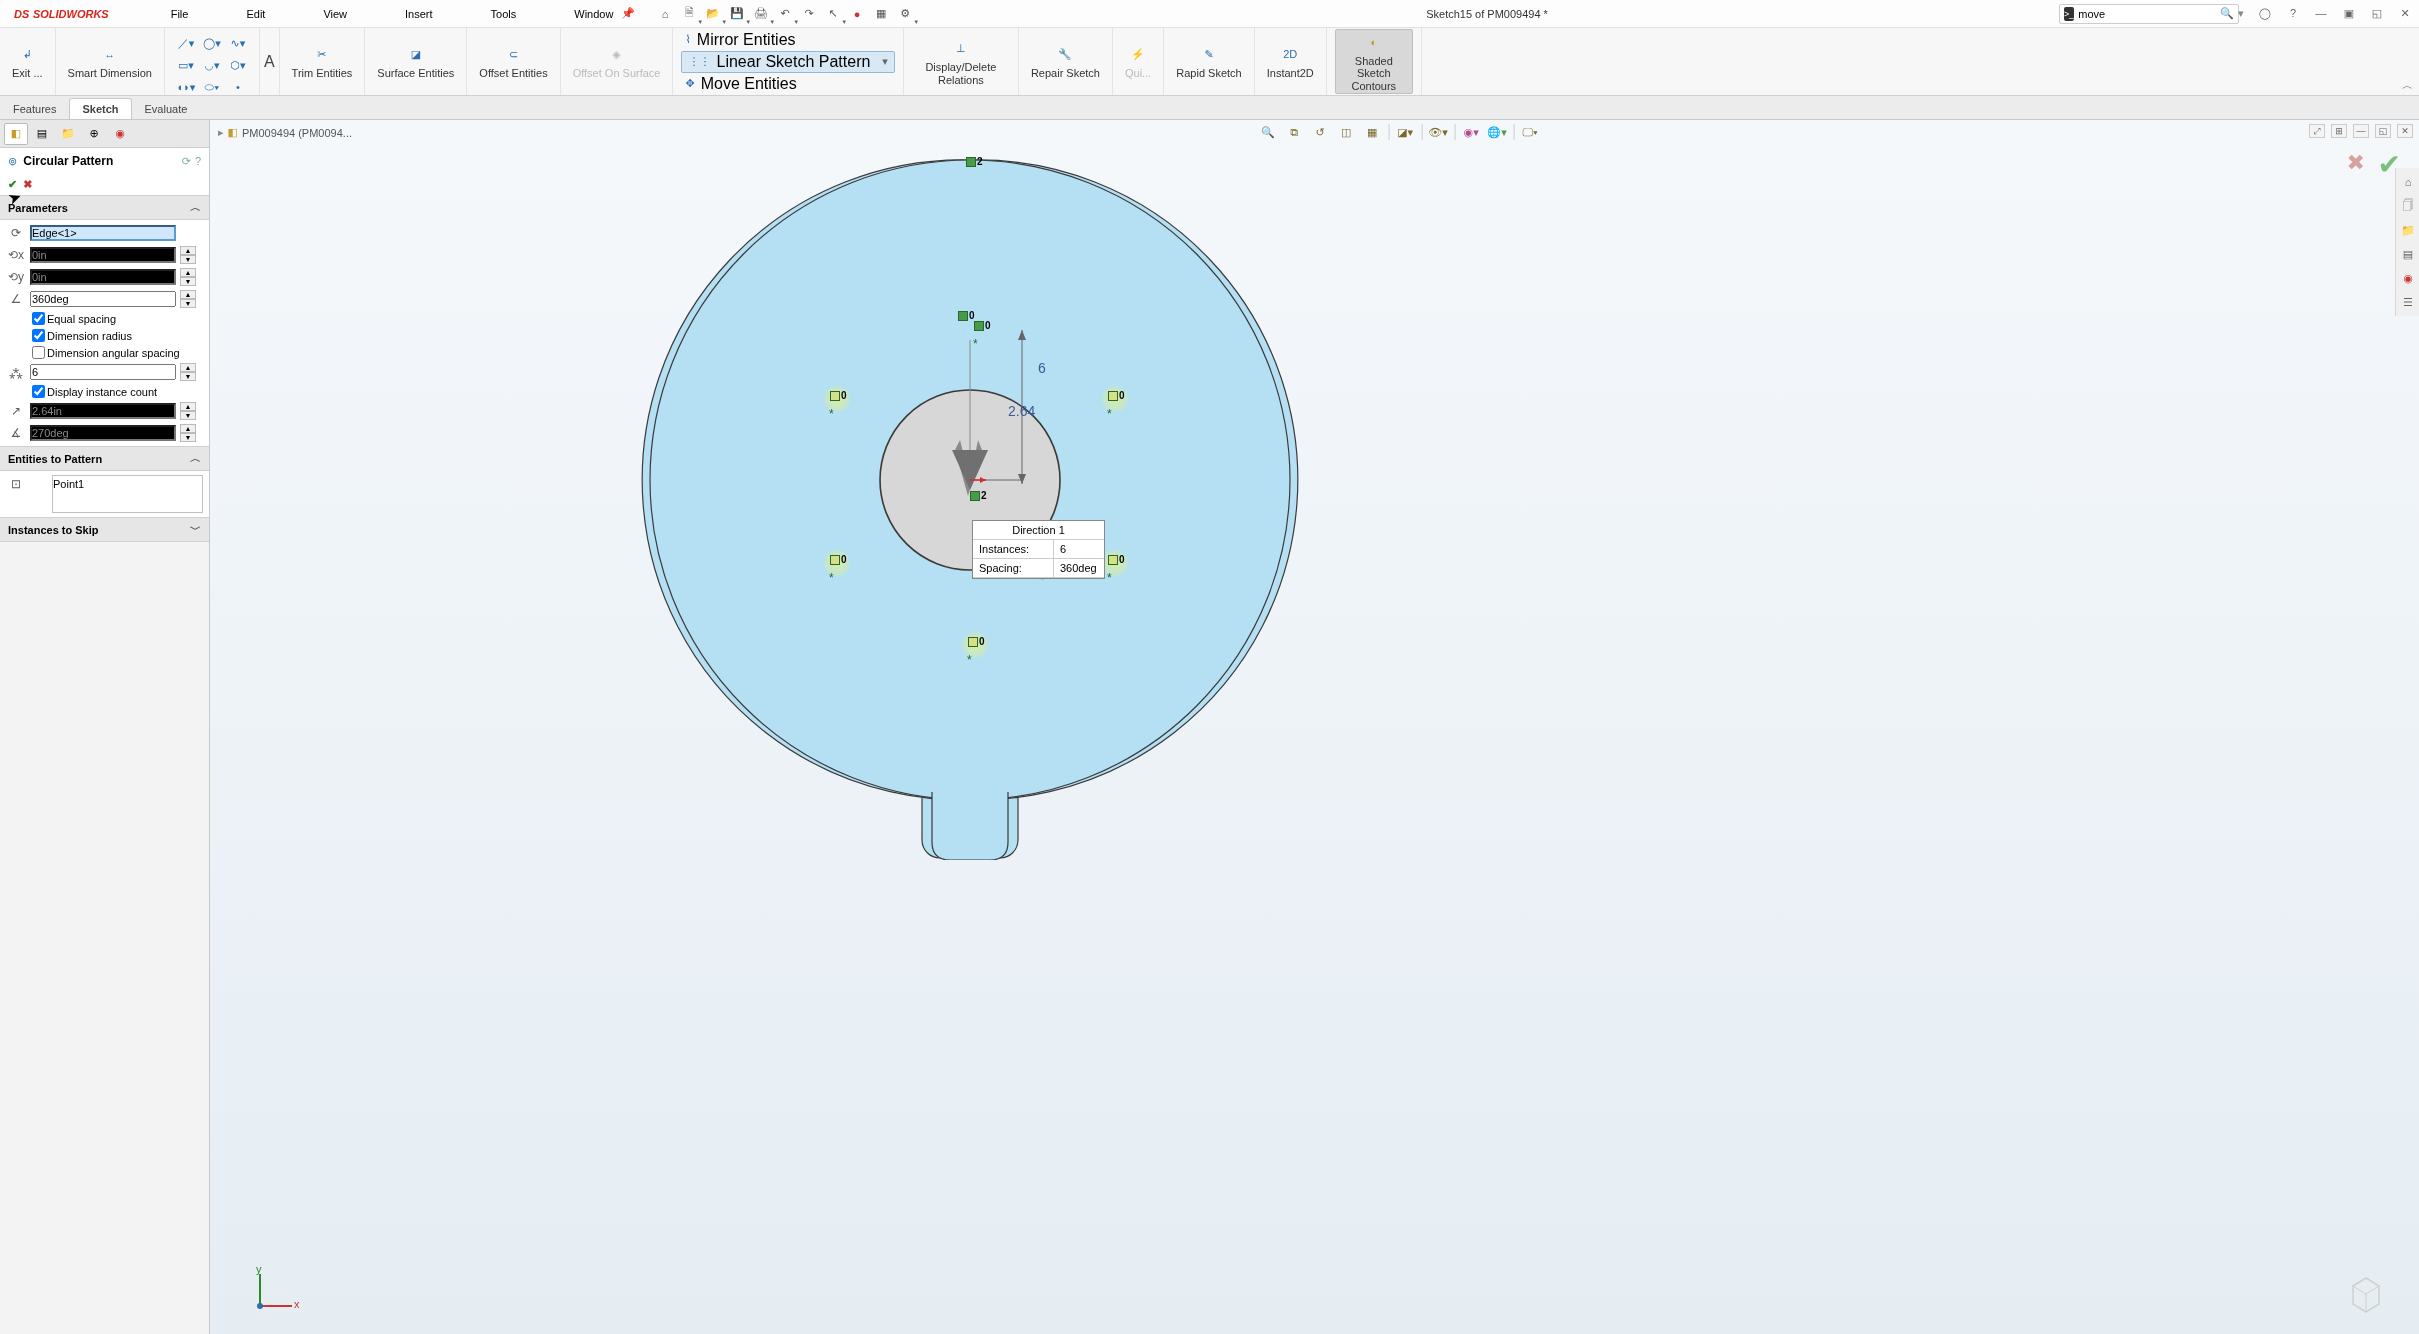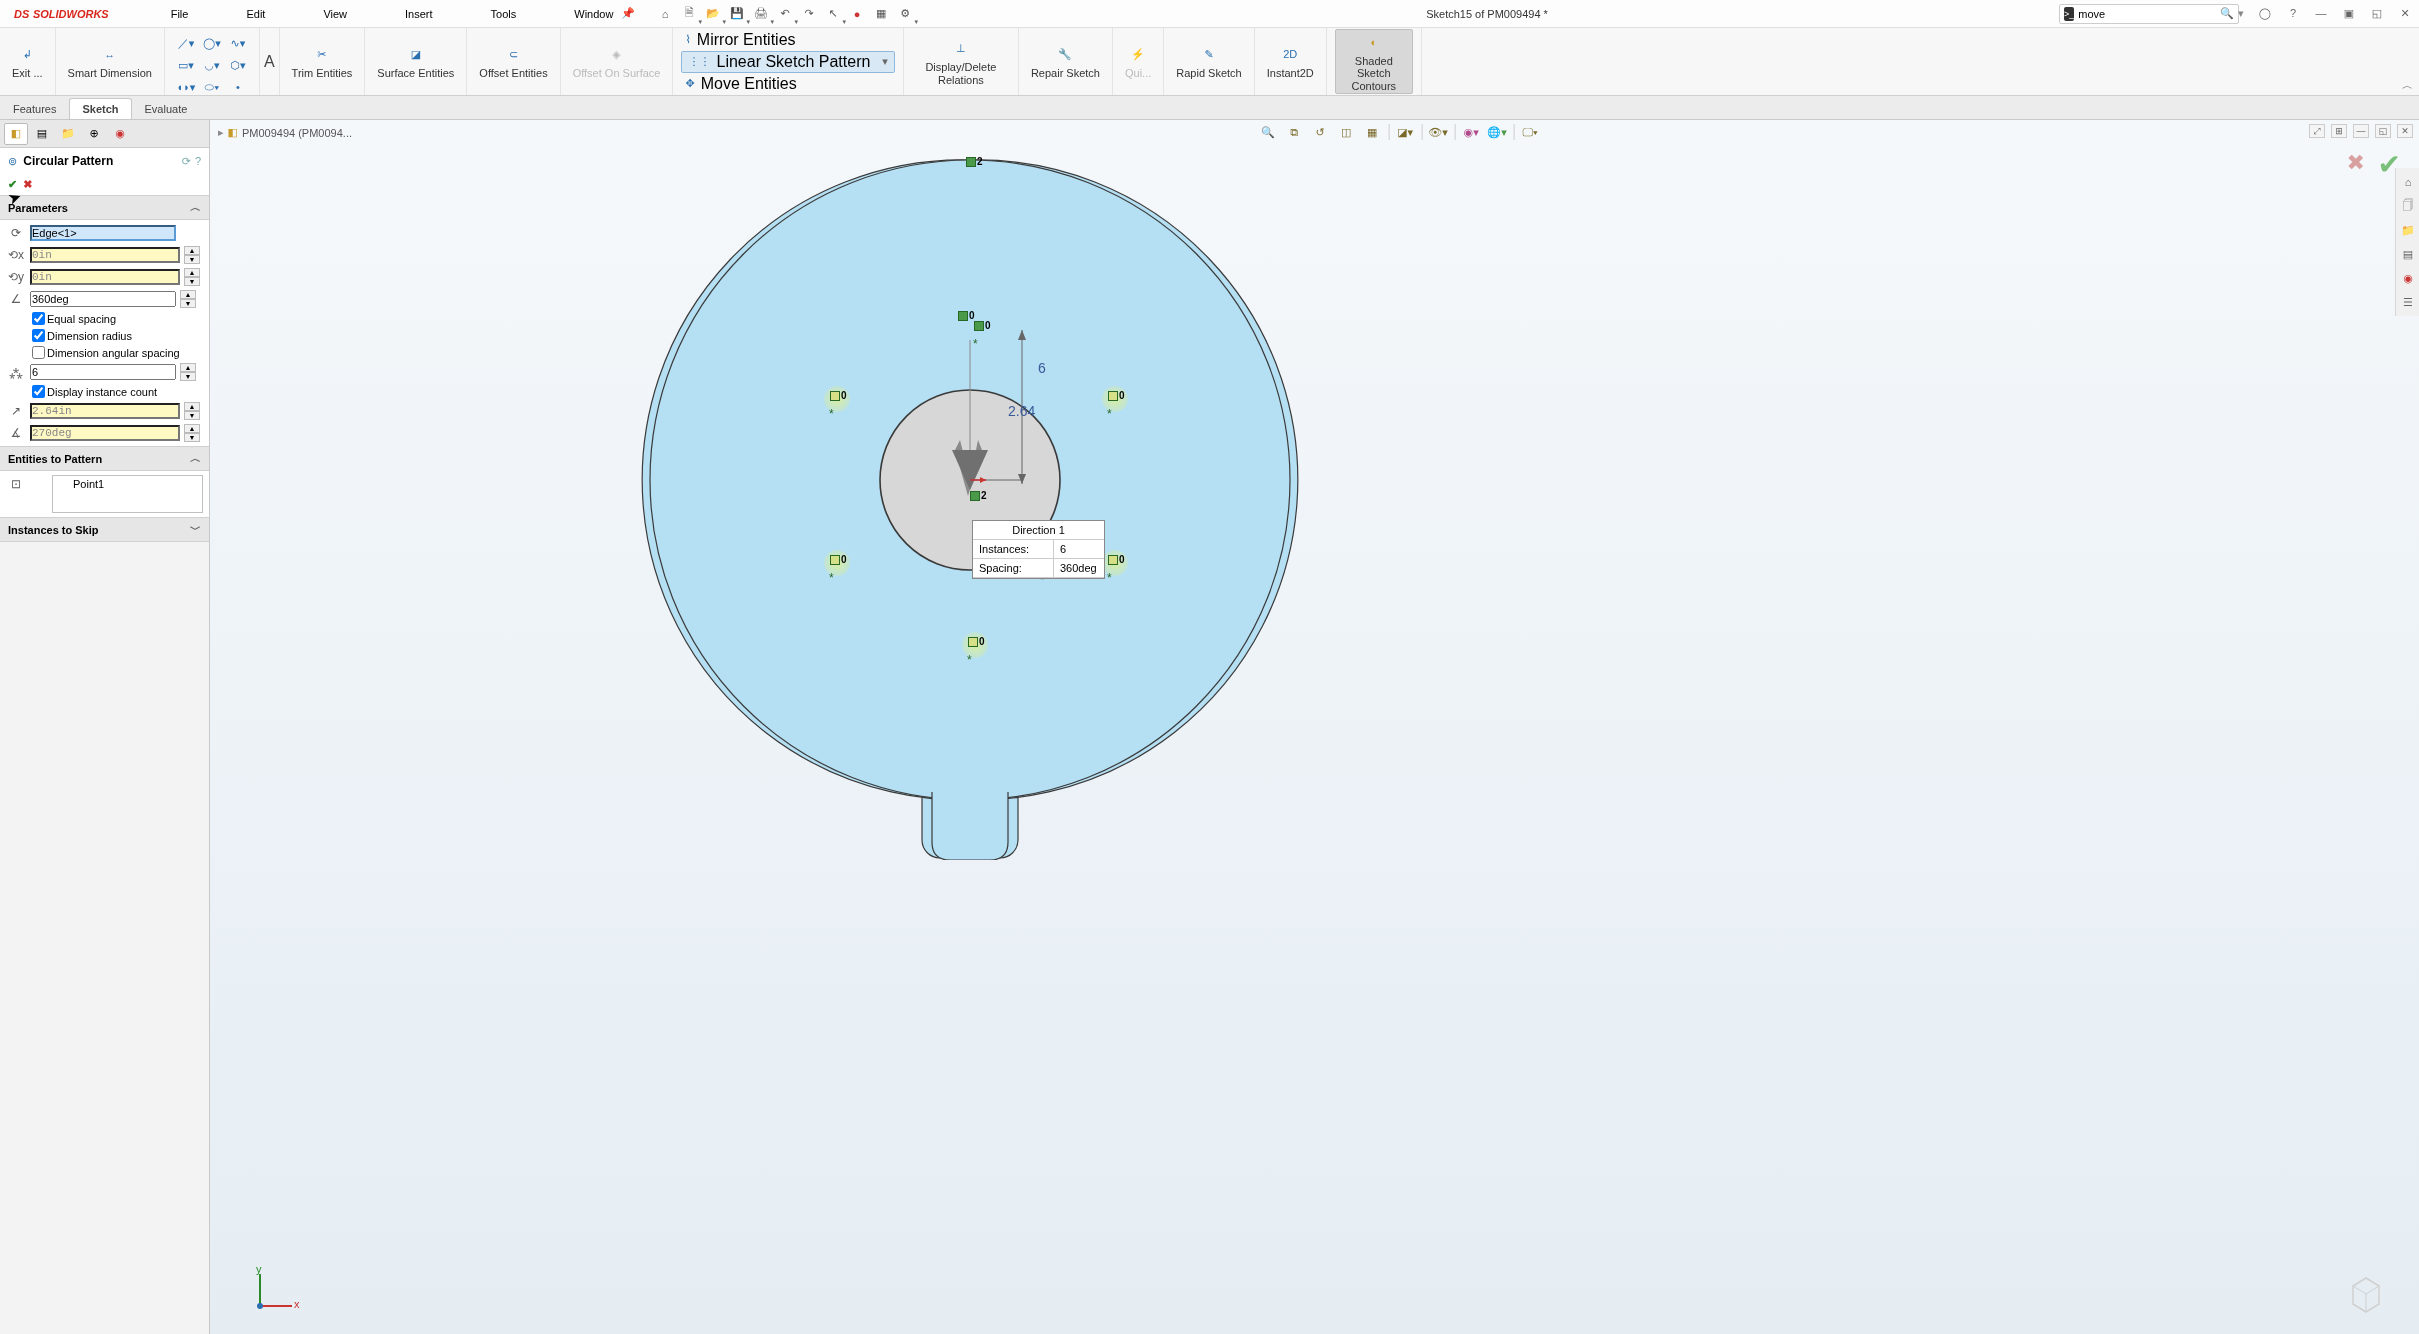--- a/index.html
+++ b/index.html
@@ -56,27 +56,27 @@
 .pm-okcancel .cancel { color:#c33; font-weight:bold;}
 .cursor-arrow { position:absolute; left:8px; top:14px; font-size:16px; color:#000; transform: rotate(-20deg); pointer-events:none;}
 
 .pm-section-head { background:#e6e6e6; padding:4px 8px; font-weight:bold; display:flex; align-items:center; border-top:1px solid #d0d0d0; border-bottom:1px solid #d0d0d0;}
 .pm-section-head .chev { margin-left:auto; color:#666;}
 .pm-body { background:#fff; padding:4px 6px; display:flex; flex-direction:column; gap:4px;}
 
 .param-row { display:flex; align-items:center; gap:4px;}
 .param-row .pic { width:20px; height:18px; display:flex; align-items:center; justify-content:center; color:#606060; font-size:12px;}
 .param-row input.sel { background:#cfe6fb; border-color:#5b9bd5;}
-.param-row input.ro { background:#fef9c3; color:#888;font-family:Liberation Mono, monospace;}
+.param-row input.ro { background:#000000; color:#888;}
 .param-row .spinner { width:16px; display:flex; flex-direction:column; }
 .param-row .spinner span { height:9px; border:1px solid #bbb; background:#f0f0f0; font-size:7px; text-align:center; line-height:7px; cursor:pointer;}
 .chk-row { display:flex; align-items:center; gap:2px; padding-left:26px;}
 .chk-row input { width:13px; height:13px;}
 
-.entities-box { border:1px solid #c0c0c0; min-height:38px; background:#fff; padding:2px 20px; margin-left:22px;}
+.entities-box { border:1px solid #c0c0c0; min-height:38px; background:#fff; padding:2px 0; margin-left:22px;}
 
 
 .graphics { flex:1; background: linear-gradient(#f5f8fb, #e5edf3); position:relative; overflow:hidden;}
 .breadcrumb { position:absolute; top:6px; left:8px; display:flex; align-items:center; gap:4px; color:#555;}
 .breadcrumb .tri { color:#888;}
 .heads-up { position:absolute; top:2px; left:50%; transform:translateX(-20%); display:flex; gap:6px; align-items:center;}
 .heads-up .h { width:20px; height:20px; display:flex; align-items:center; justify-content:center; color:#7a6a2a;}
 .heads-up .sep { width:1px; height:16px; background:#ccc;}
 
 .doc-min-ctrls { position:absolute; top:4px; right:6px; display:flex; gap:6px;}

